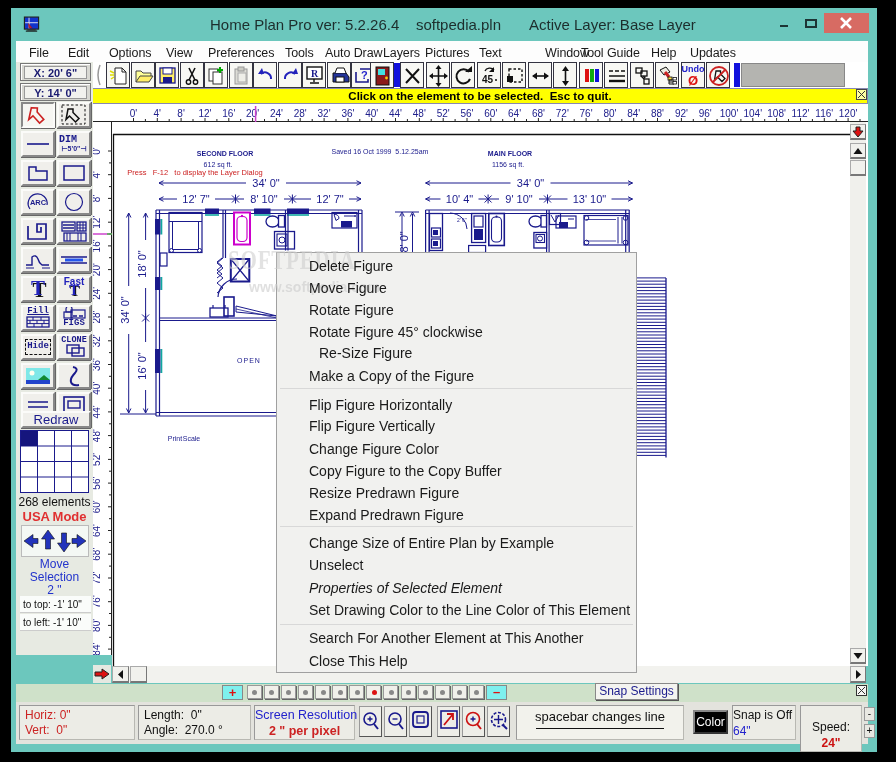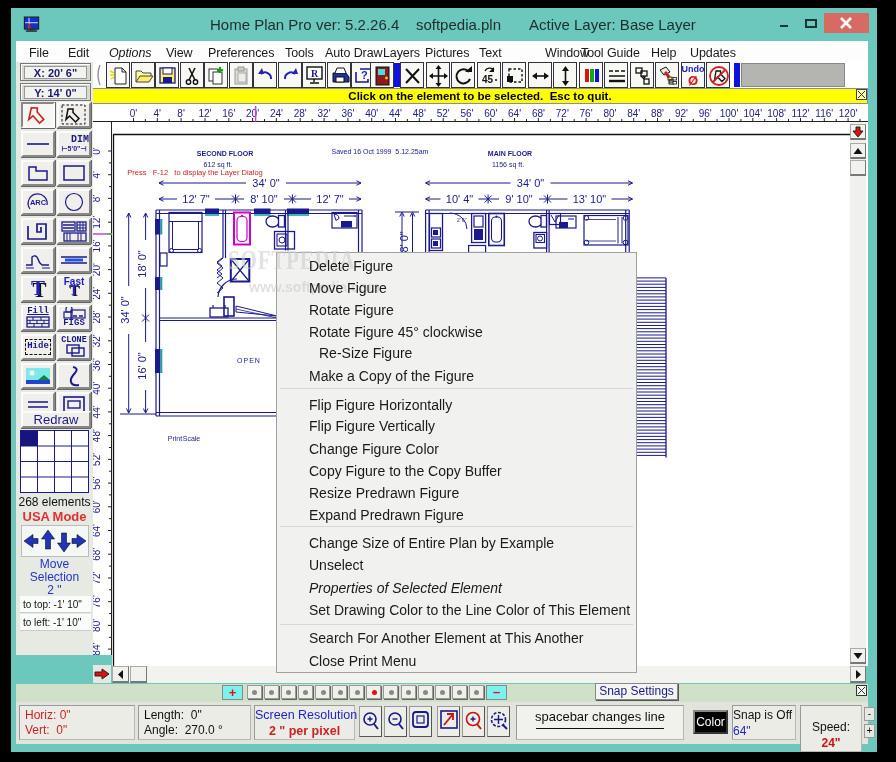--- a/index.html
+++ b/index.html
@@ -41,21 +41,21 @@
   <div class="abs" style="left:824px; top:13px; width:45px; height:20px; background:#d76b63;">
     <svg width="45" height="20" viewBox="0 0 45 20">
         <path d="M17 5 L27 15 M27 5 L17 15" stroke="#fff" stroke-width="2.6"></path>
       </svg>
   </div>
 
   <div class="abs" style="left:16px; top:41px; width:852px; height:21px; background:#fdfdfd;"></div>
   <div class="abs" id="menuitems" style="left:0; top:46px; font-size:12.5px; color:#1a1a1a; letter-spacing:-0.1px;">
     <span class="abs" style="left:29px;">File</span>
     <span class="abs" style="left:68px;">Edit</span>
-    <span class="abs" style="left:109px;font-style:italic;">Options</span>
+    <span class="abs" style="left:109px;">Options</span>
     <span class="abs" style="left:166px;">View</span>
     <span class="abs" style="left:208px;">Preferences</span>
     <span class="abs" style="left:285px;">Tools</span>
     <span class="abs" style="left:325px;">Auto Draw</span>
     <span class="abs" style="left:383px;">Layers</span>
     <span class="abs" style="left:425px;">Pictures</span>
     <span class="abs" style="left:479px;">Text</span>
     <span class="abs" style="left:516px;margin-left:29px;">Window</span>
     <span class="abs" style="left:581px;">Tool Guide</span>
     <span class="abs" style="left:651px;">Help</span>
@@ -273,21 +273,21 @@
           <path d="M9 5 l5 0 0 3.5 6 6 -3.5 3.5 -6 -6 -3.5 3.5 z" fill="none" stroke="#111" stroke-width="1.5"></path>
         </svg>
     </div>
 
     <div class="pb" style="left:21px; top:131px; width:34px; height:26px;">
       <svg width="30" height="22">
           <path d="M4 11 h22" stroke="#1a1a8c" stroke-width="1.6"></path>
         </svg>
     </div>
     <div class="pb" style="left:57px; top:131px; width:34px; height:26px;">
-      <div style="position:absolute; left:0; top:1px; width:30px; text-align:right; font-size:10px; font-weight:bold; color:#1a1a8c; font-family:'Liberation Mono',monospace;">DIM</div>
+      <div style="position:absolute; left:0; top:1px; width:30px; text-align:left; font-size:10px; font-weight:bold; color:#1a1a8c; font-family:'Liberation Mono',monospace;">DIM</div>
       <div style="position:absolute; left:0; top:12px; width:30px; text-align:center; font-size:7px; font-weight:bold; color:#1a1a8c;">⊢5'0"⊣</div>
     </div>
 
     <div class="pb" style="left:21px; top:160px; width:34px; height:26px;">
       <svg width="30" height="22">
           <path d="M6 18 V5 h7 v4 h11 v9 z" fill="none" stroke="#1a1a8c" stroke-width="1.5"></path>
         </svg>
     </div>
     <div class="pb" style="left:57px; top:160px; width:34px; height:26px;">
       <svg width="30" height="22">
@@ -975,18 +975,18 @@
       <div class="abs" style="left:309px; top:462.5px; white-space:nowrap;">Copy Figure to the Copy Buffer</div>
       <div class="abs" style="left:309px; top:485.0px; white-space:nowrap;">Resize Predrawn Figure</div>
       <div class="abs" style="left:309px; top:506.5px; white-space:nowrap;">Expand Predrawn Figure</div>
       <div class="abs" style="left:280px; top:526.4px; width:353px; height:1px; background:#d8d8d8;"></div>
       <div class="abs" style="left:309px; top:535.0px; white-space:nowrap;">Change Size of Entire Plan by Example</div>
       <div class="abs" style="left:309px; top:557.4px; white-space:nowrap;">Unselect</div>
       <div class="abs" style="left:309px; top:579.5px; white-space:nowrap;font-style:italic;">Properties of Selected Element</div>
       <div class="abs" style="left:309px; top:602.0px; white-space:nowrap;">Set Drawing Color to the Line Color of This Element</div>
       <div class="abs" style="left:280px; top:623.5px; width:353px; height:1px; background:#d8d8d8;"></div>
       <div class="abs" style="left:309px; top:630.4px; white-space:nowrap;">Search For Another Element at This Another</div>
-      <div class="abs" style="left:309px; top:652.8px; white-space:nowrap;">Close Print Menu</div>
+      <div class="abs" style="left:309px; top:652.8px; white-space:nowrap;">Close This Help</div>
     </div>
 
   <div class="abs" style="z-index:5; left:228px; top:245px; width:180px; font-size:27px; font-weight:bold; color:#cfcfcf; font-family:'Liberation Serif',serif; transform:scaleX(0.78); transform-origin:left top; opacity:0.6; letter-spacing:1px;">SOFTPEDIA</div>
   <div class="abs" style="z-index:5; left:249px; top:279px; font-size:14px; font-weight:bold; color:#cccccc; opacity:0.6;">www.softpedia.com</div>
 </div>
 
 </body></html>

